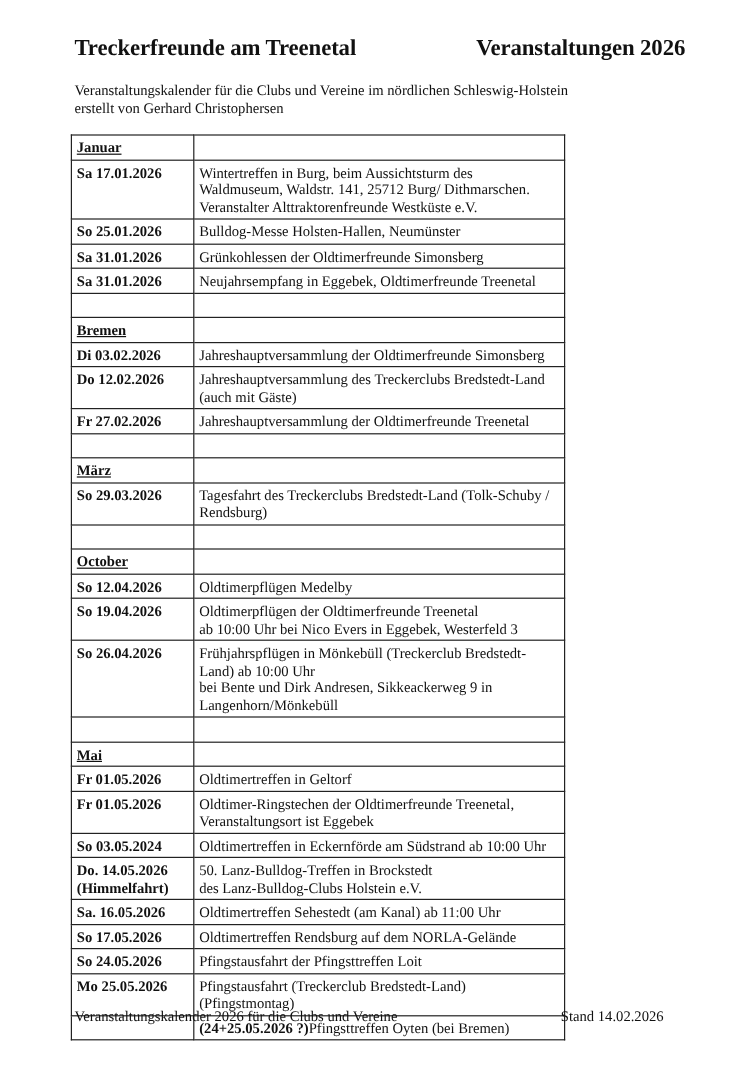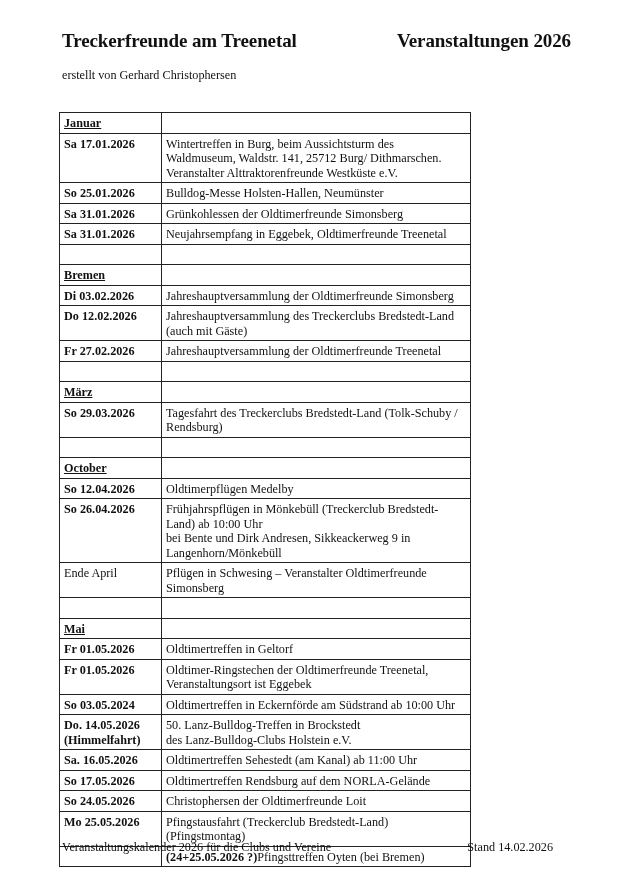--- a/index.html
+++ b/index.html
@@ -21,20 +21,21 @@
   .footer { position: absolute; top: 840px; font-size: 12.2px; }
   .footer.left { left: 62px; }
   .footer.right { right: 76px; }
 </style>
 </head>
 <body>
 
 <div class="title left">Treckerfreunde am Treenetal</div>
 <div class="title right">Veranstaltungen 2026</div>
 <div class="subtitle">
+  <div>Veranstaltungskalender für die Clubs und Vereine im nördlichen Schleswig-Holstein</div>
   <div>erstellt von Gerhard Christophersen</div>
 </div>
 
 <table class="cal">
   <tbody id="cal-body">
       <tr>
         <td class="c1"><span class="month">Januar</span></td>
         <td>&nbsp;</td>
       </tr>
       <tr>
@@ -91,26 +92,26 @@
       </tr>
       <tr>
         <td class="c1"><span class="month">October</span></td>
         <td>&nbsp;</td>
       </tr>
       <tr>
         <td class="c1">So 12.04.2026</td>
         <td>Oldtimerpflügen Medelby</td>
       </tr>
       <tr>
+        <td class="c1">So 19.04.2026</td>
+        <td>Oldtimerpflügen der Oldtimerfreunde Treenetal<br>ab 10:00 Uhr bei Nico Evers in Eggebek, Westerfeld 3</td>
+      </tr>
+      <tr>
         <td class="c1">So 26.04.2026</td>
         <td>Frühjahrspflügen in Mönkebüll (Treckerclub Bredstedt-Land) ab 10:00 Uhr<br>bei Bente und Dirk Andresen, Sikkeackerweg 9 in Langenhorn/Mönkebüll</td>
-      </tr>
-      <tr>
-        <td class="c1 normal">Ende April</td>
-        <td>Pflügen in Schwesing – Veranstalter Oldtimerfreunde Simonsberg</td>
       </tr>
       <tr>
         <td class="c1">&nbsp;</td>
         <td>&nbsp;</td>
       </tr>
       <tr>
         <td class="c1"><span class="month">Mai</span></td>
         <td>&nbsp;</td>
       </tr>
       <tr>
@@ -132,21 +133,21 @@
       <tr>
         <td class="c1">Sa. 16.05.2026</td>
         <td>Oldtimertreffen Sehestedt (am Kanal) ab 11:00 Uhr</td>
       </tr>
       <tr>
         <td class="c1">So 17.05.2026</td>
         <td>Oldtimertreffen Rendsburg auf dem NORLA-Gelände</td>
       </tr>
       <tr>
         <td class="c1">So 24.05.2026</td>
-        <td>Christophersen der Oldtimerfreunde Loit</td>
+        <td>Pfingstausfahrt der Pfingsttreffen Loit</td>
       </tr>
       <tr>
         <td class="c1">Mo 25.05.2026</td>
         <td>Pfingstausfahrt (Treckerclub Bredstedt-Land) (Pfingstmontag)</td>
       </tr>
       <tr>
         <td class="c1">&nbsp;</td>
         <td><span class="bold">(24+25.05.2026 ?)</span><span>Pfingsttreffen Oyten (bei Bremen)</span></td>
       </tr>
     </tbody>

